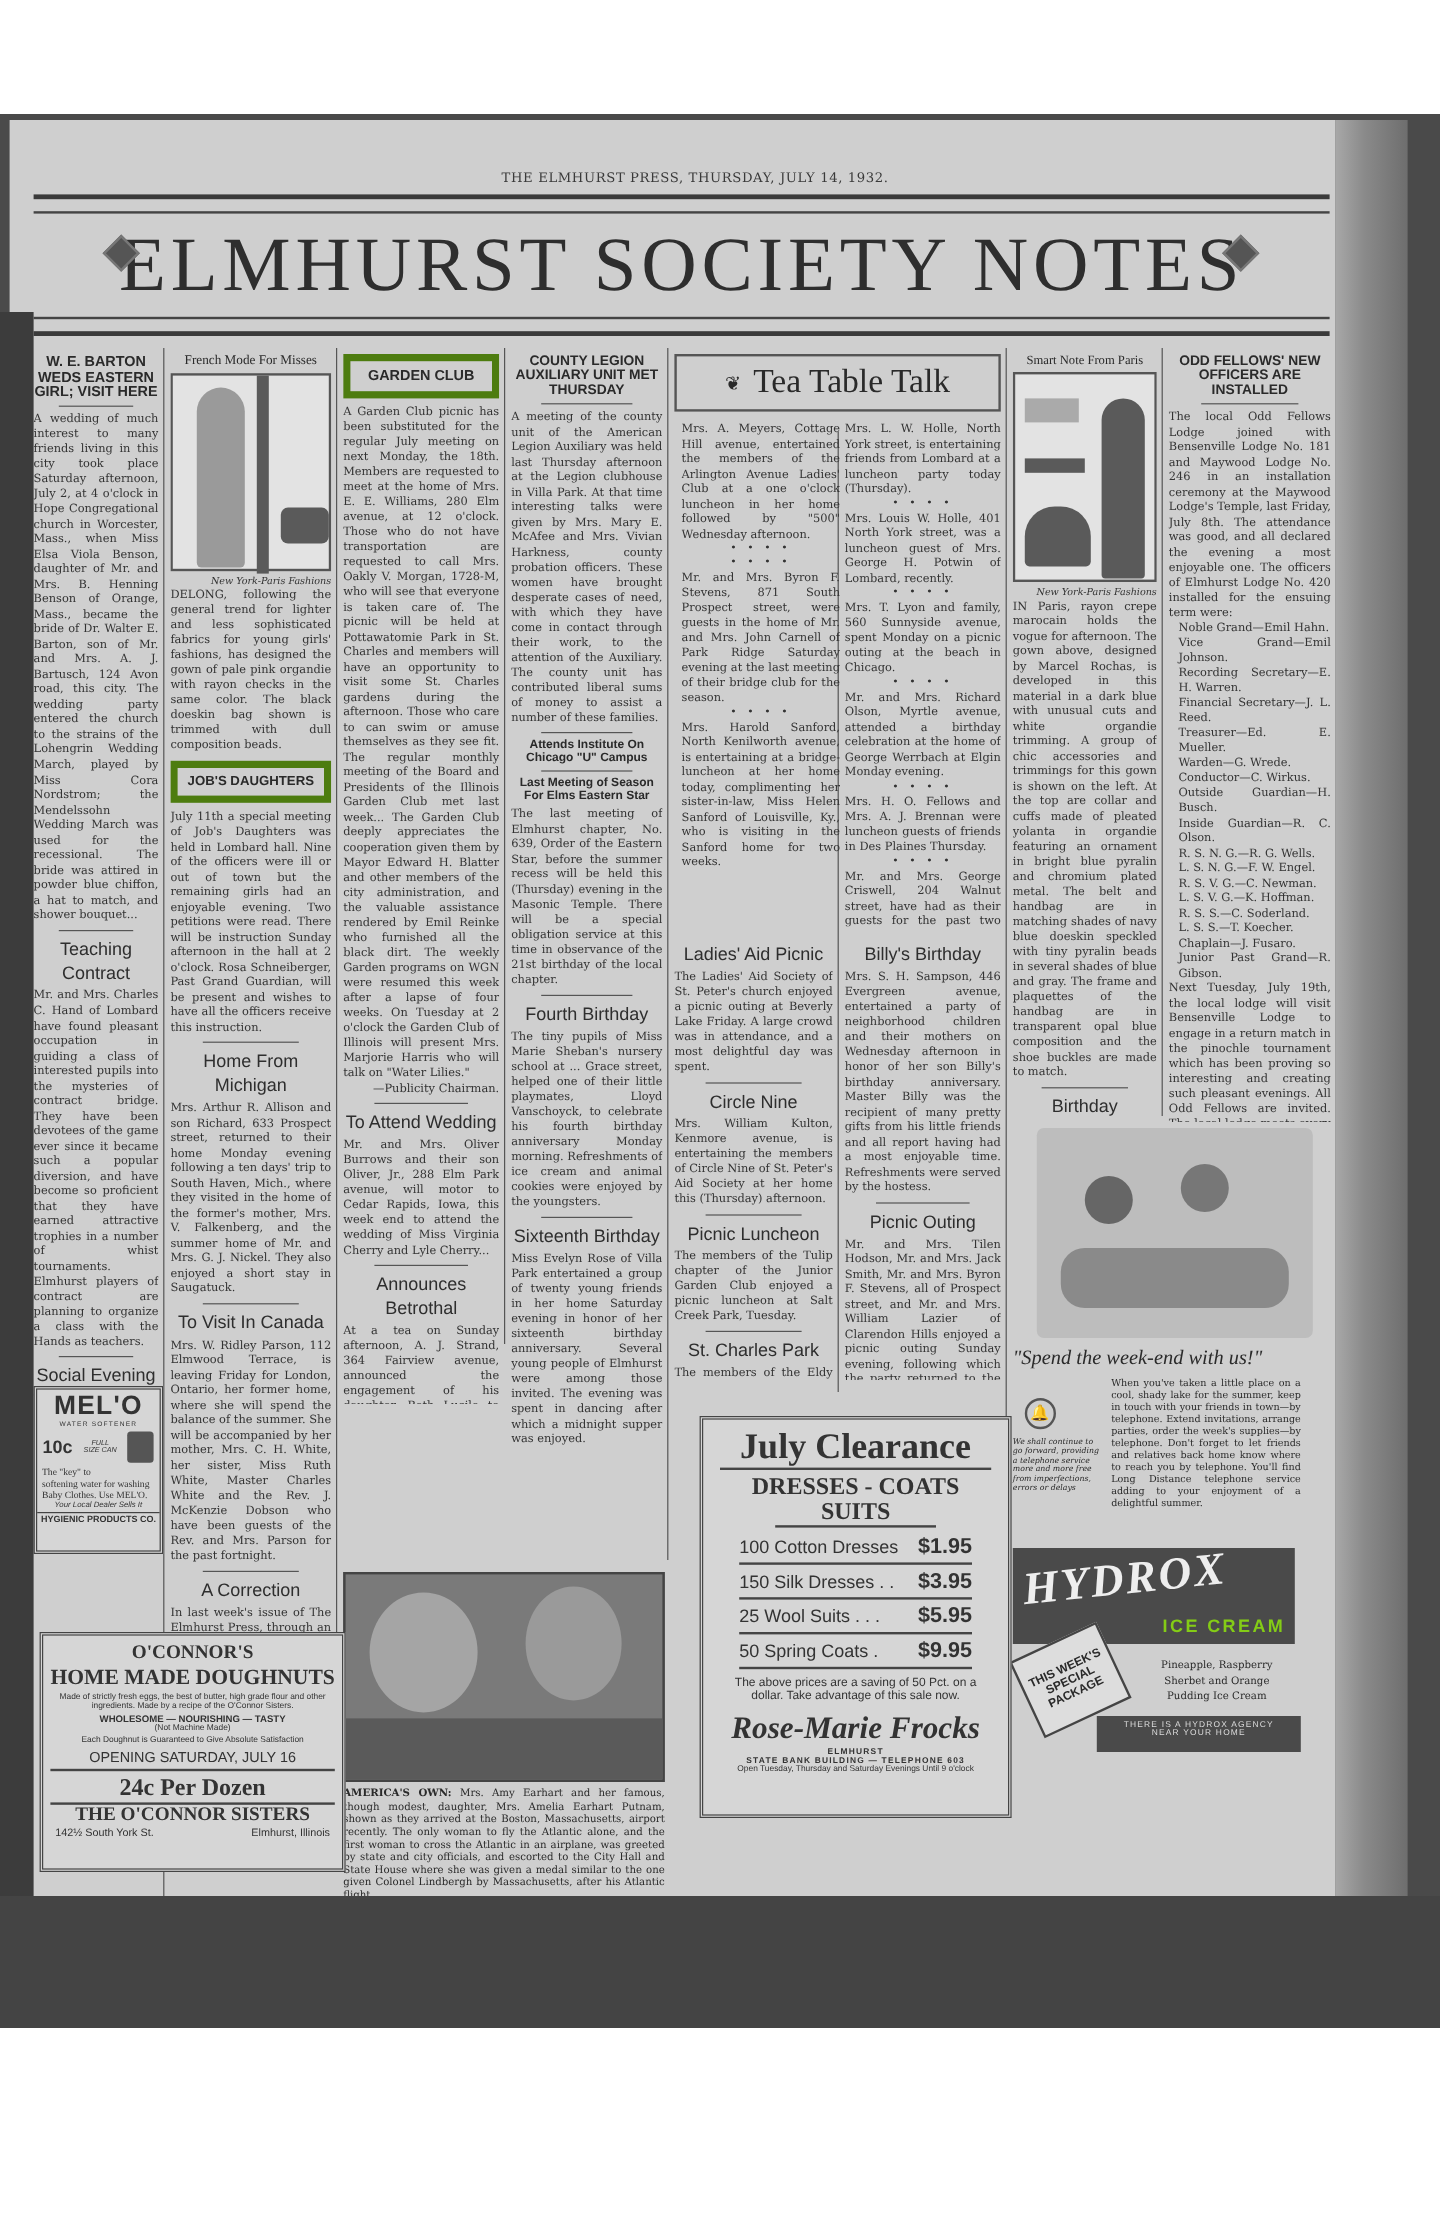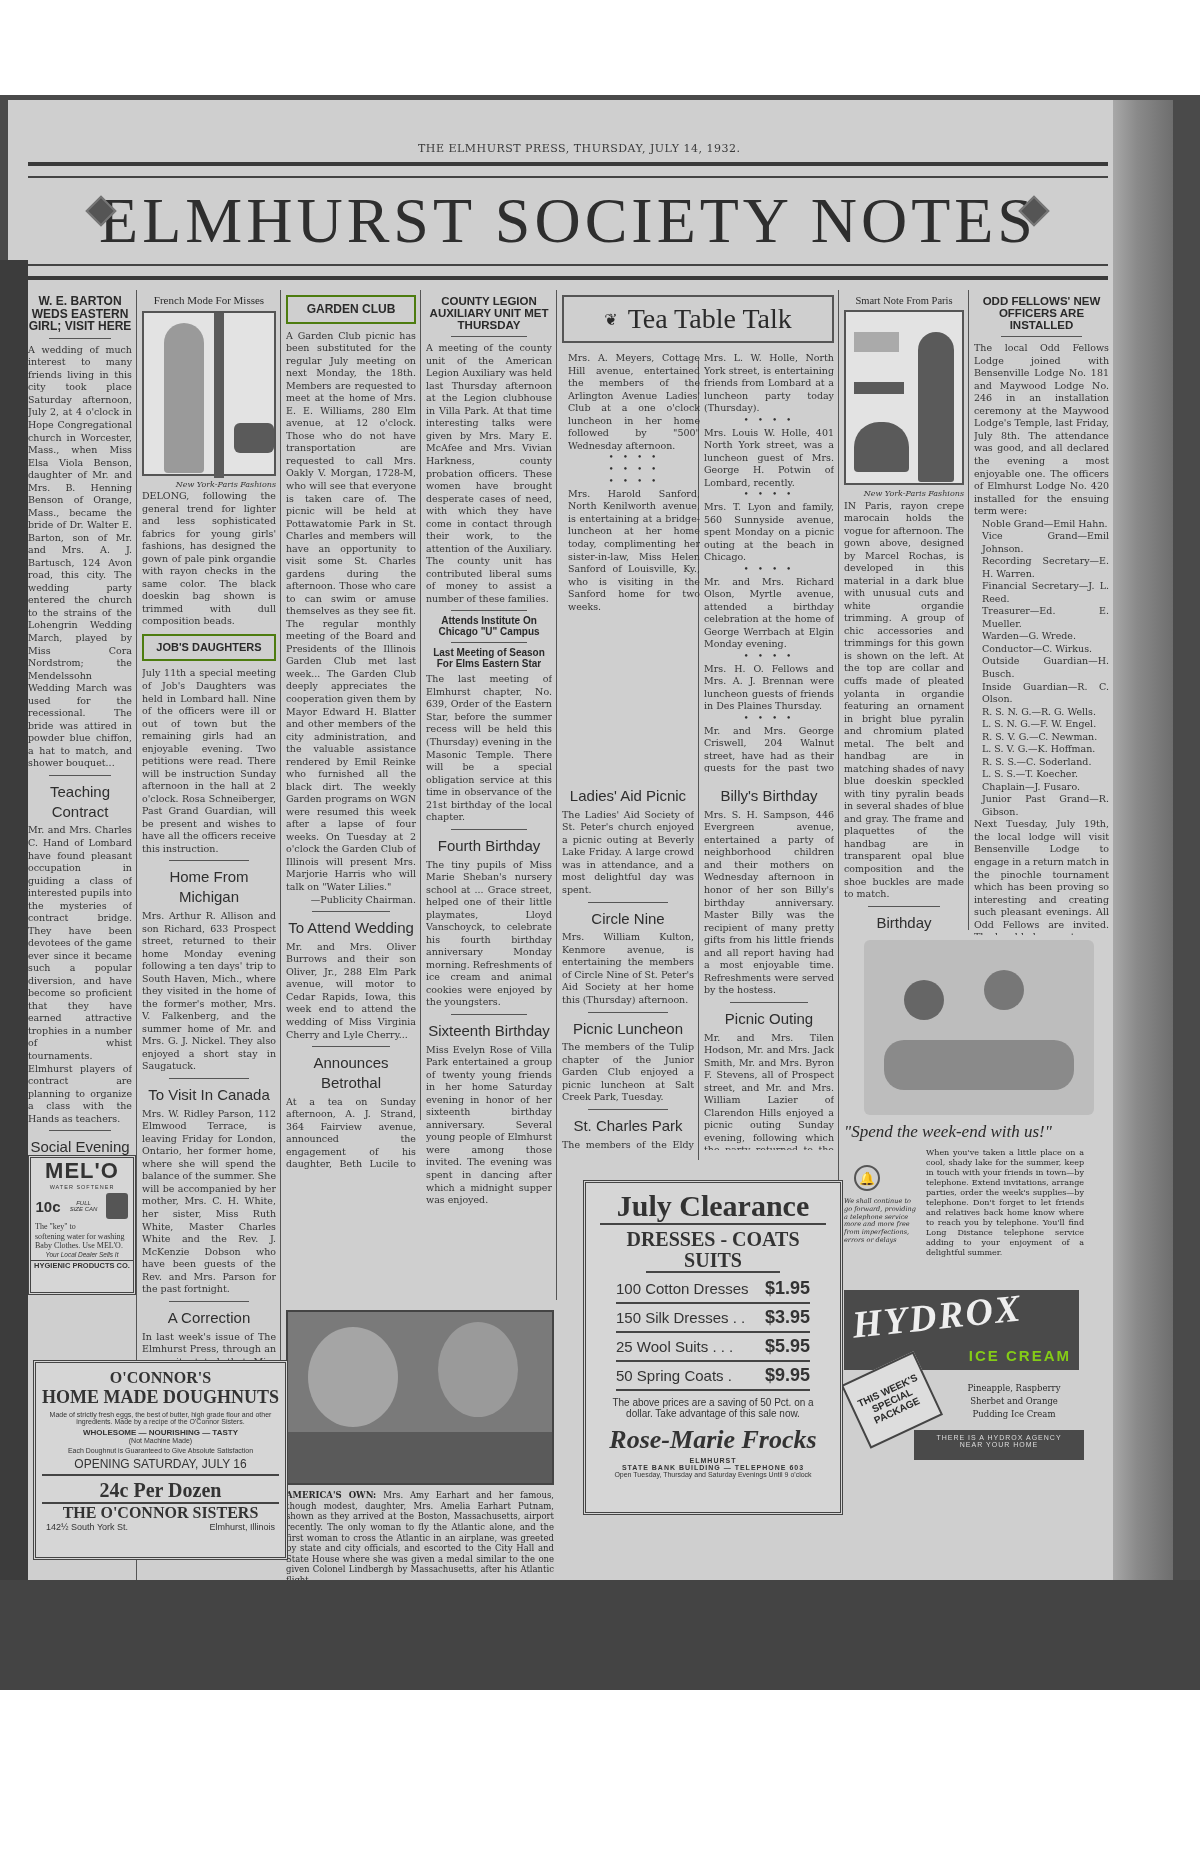--- a/index.html
+++ b/index.html
@@ -51,21 +51,21 @@
   .diamond {
     position: absolute; top: 34px; width: 22px; height: 22px;
     background: #555; transform: rotate(45deg); border: 2px solid #777;
   }
   .col { position: absolute; font-size: 9.5px; line-height: 1.32; color: #333; overflow: hidden; text-align: justify; }
   .rule-v { position: absolute; width: 1px; background: #555; }
   .hed { font-family: "Liberation Sans", sans-serif; font-weight: bold; text-align: center; color: #2a2a2a; line-height: 1.05; }
   .subhed { font-family: "Liberation Sans", sans-serif; font-size: 15px; text-align: center; margin: 6px 0 3px; color: #2e2e2e; }
   .stars { text-align: center; letter-spacing: 3px; font-size: 9px; }
   .sep { width: 60%; margin: 5px auto; border-top: 1px solid #555; }
-  .boxhed { border: 2px solid #4d7c0f; padding: 6px 4px; margin-bottom: 6px; }
+  .boxhed { border: 6px solid #4d7c0f; padding: 6px 4px; margin-bottom: 6px; }
   .illus { background: #e3e3e3; border: 2px solid #555; position: relative; }
   .fig { position: absolute; background: #5a5a5a; }
   .ad { position: absolute; border: 3px double #444; background: #d6d6d6; text-align: center; font-family: "Liberation Sans", sans-serif; color: #333; }
   .price-row { display: flex; justify-content: space-between; align-items: baseline; border-bottom: 2px solid #444; margin: 0 30px; padding: 3px 0; }
   .price-row .item { font-size: 22px; }
   .price-row .price { font-size: 26px; font-weight: bold; }
   .caption { font-size: 9px; font-weight: bold; line-height: 1.25; }
 </style>
 </head>
 <body>
@@ -163,20 +163,21 @@
   </div>
 
   <div style="position:absolute;left:554px;top:195px;width:272px;height:48px;border:2px solid #555;display:flex;align-items:center;justify-content:center;gap:10px;">
     <span style="font-size:16px;">❦</span>
     <span style="font-family:'Liberation Serif',serif;font-size:28px;">Tea Table Talk</span>
   </div>
   <div class="col" style="left:560px;top:252px;width:132px;height:420px;">
     <p>Mrs. A. Meyers, Cottage Hill avenue, entertained the members of the Arlington Avenue Ladies' Club at a one o'clock luncheon in her home followed by "500" Wednesday afternoon.</p>
       <div class="stars">• • • •</div>
       <div class="stars">• • • •</div>
+    <p>Mr. and Mrs. Byron F. Stevens, 871 South Prospect street, were guests in the home of Mr. and Mrs. John Carnell of Park Ridge Saturday evening at the last meeting of their bridge club for the season.</p>
       <div class="stars">• • • •</div>
     <p>Mrs. Harold Sanford, North Kenilworth avenue, is entertaining at a bridge-luncheon at her home today, complimenting her sister-in-law, Miss Helen Sanford of Louisville, Ky., who is visiting in the Sanford home for two weeks.</p>
 
   </div>
   <div class="col" style="left:696px;top:252px;width:130px;height:420px;">
     <p>Mrs. L. W. Holle, North York street, is entertaining friends from Lombard at a luncheon party today (Thursday).</p>
       <div class="stars">• • • •</div>
     <p>Mrs. Louis W. Holle, 401 North York street, was a luncheon guest of Mrs. George H. Potwin of Lombard, recently.</p>
       <div class="stars">• • • •</div>
     <p>Mrs. T. Lyon and family, 560 Sunnyside avenue, spent Monday on a picnic outing at the beach in Chicago.</p>

